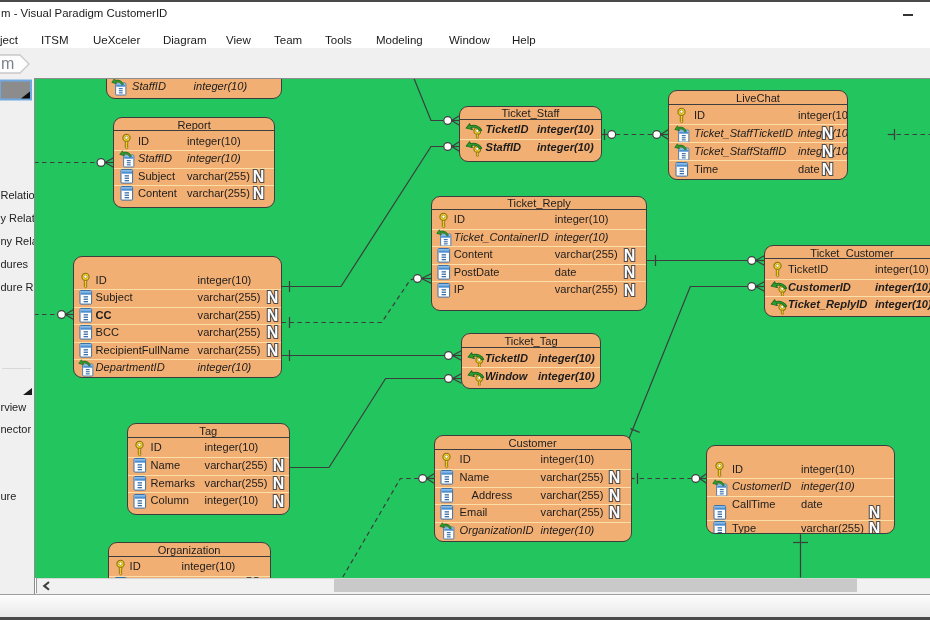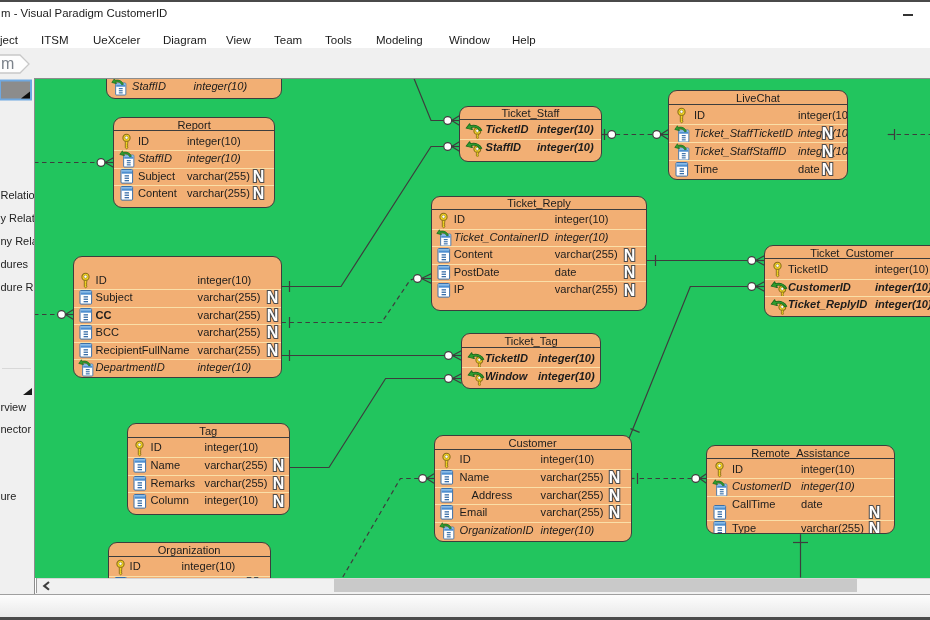--- a/index.html
+++ b/index.html
@@ -888,21 +888,20 @@
               <g transform="translate(0.2,0.2) scale(1.0,0.85)">
                 <path d="M0.6,5.0 L3.2,0.7 L3.8,2.6 C7.6,1.4 10.9,3.2 12.2,7.2 L10.6,7.8 C9.5,4.8 7.2,3.6 4.5,4.4 L5.2,6.4 Z" fill="#2F9E2F" stroke="#1E6B1E" stroke-width="0.8" stroke-linejoin="round"></path>
               </g>
             </svg>
           </span>
           <span class="rn ri" style="left:25px;">OrganizationID</span>
           <span class="rt ri" style="left:106px;">integer(10)</span>
         </div>
       </div>
       <div class="tbl" style="left:671.5px;top:365.7px;width:189.0px;height:89.8px;">
-        <div class="thd" style="height:13.5px;line-height:14.0px;">Remote_Assistance</div>
         <div class="trw" style="top:15.00px;height:17.60px;line-height:17.60px;">
           <span class="ricw">
             <svg width="17" height="17" viewBox="0 0 17 17" class="ric">
               <g transform="translate(3.0,1.0) scale(1.0)">
                 <circle cx="4.5" cy="3.9" r="3.6" fill="#F5D822" stroke="#8A6D1A" stroke-width="1.1"></circle>
                 <circle cx="4.5" cy="3.7" r="1.6" fill="#fff" stroke="#8A6D1A" stroke-width="0.6"></circle>
                 <path d="M3.3,7.3 L3.3,13.8 L4.6,15.0 L5.8,13.8 L5.8,12.7 L4.9,12.2 L5.8,11.6 L5.8,10.7 L4.9,10.2 L5.8,9.5 L5.8,7.3 Z" fill="#F5D822" stroke="#8A6D1A" stroke-width="0.9"></path>
               </g>
             </svg>
           </span>

